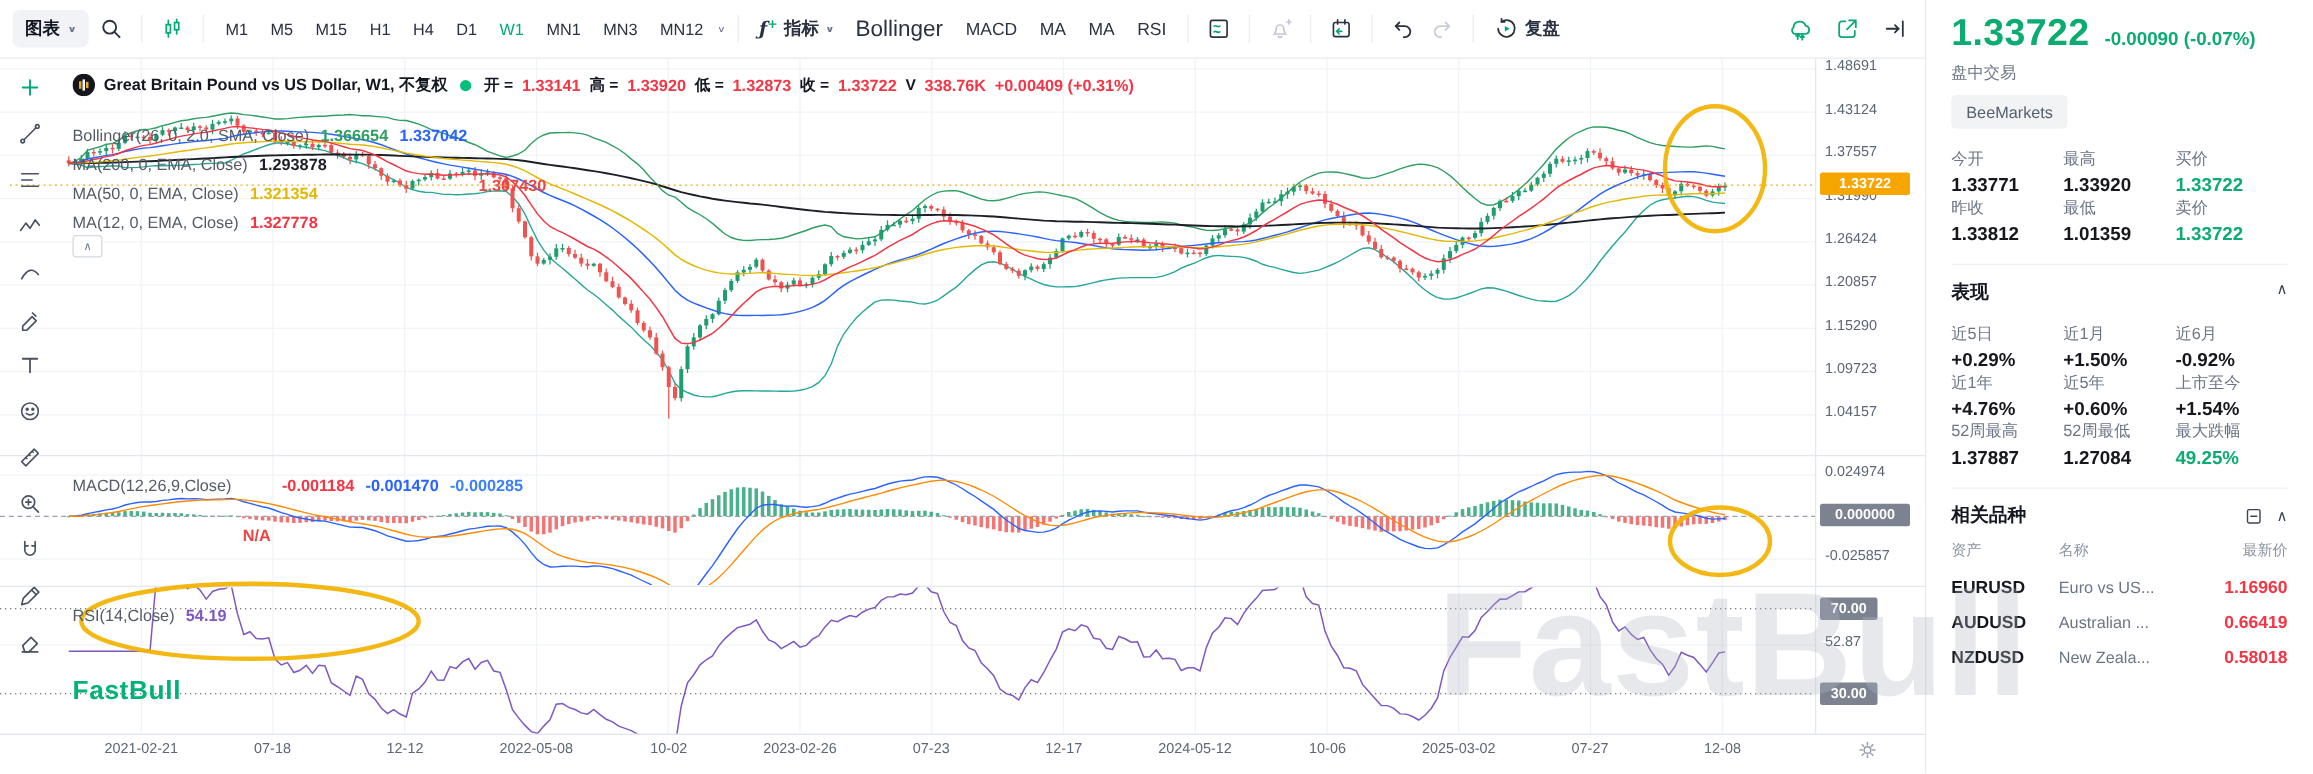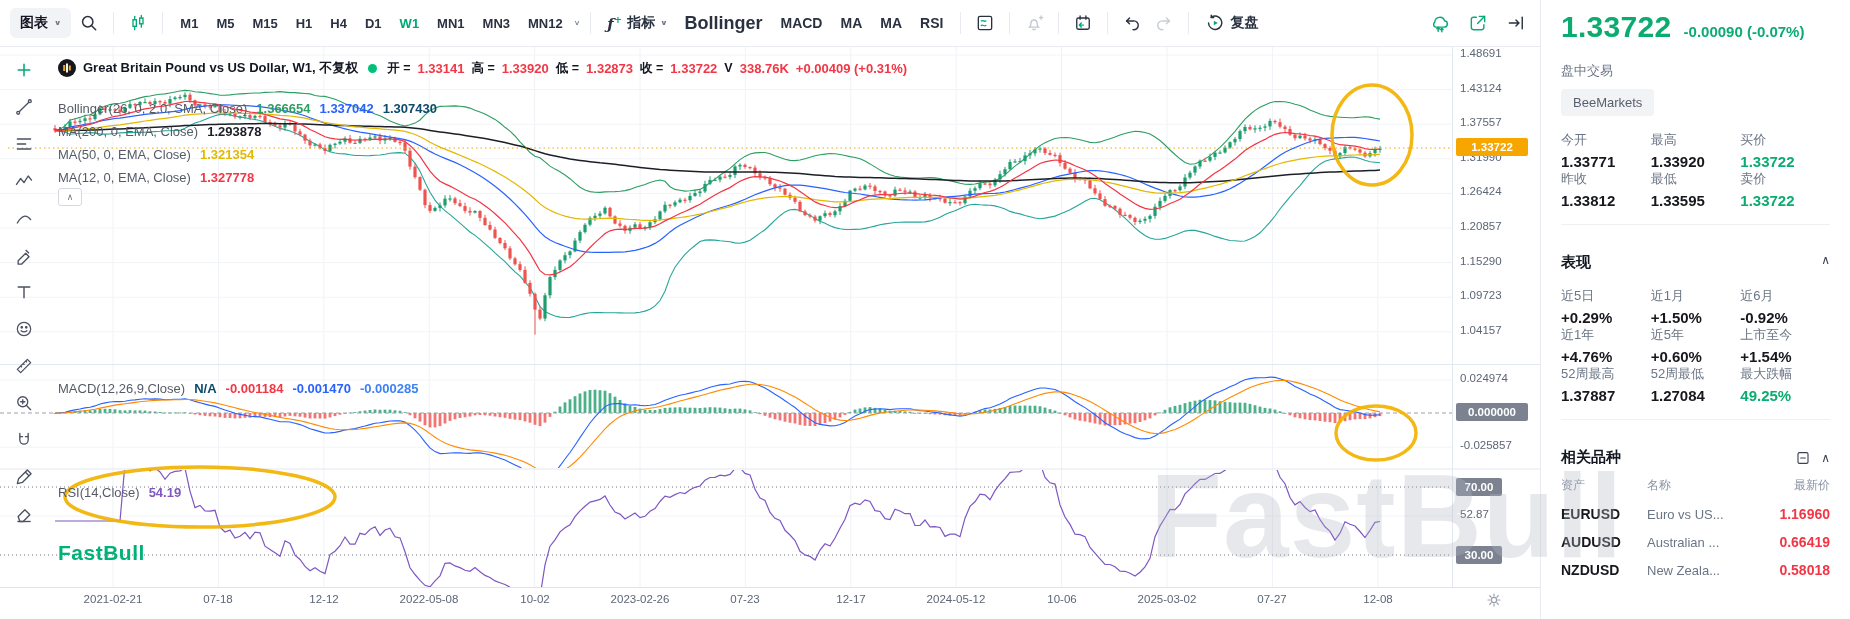--- a/index.html
+++ b/index.html
@@ -5,21 +5,21 @@
   html,body{margin:0;padding:0;background:#fff;}
   #app{position:relative;width:1850px;height:619px;overflow:hidden;background:#fff;
        font-family:"Liberation Sans","DejaVu Sans",sans-serif;color:#131722;}
   
   #topbar{position:absolute;left:0;top:0;width:1540px;height:47px;display:flex;align-items:center;
           gap:4px;padding:0 10px;box-sizing:border-box;border-bottom:1px solid #e8ebf0;background:#fff;z-index:6;}
   .tb-pill{display:flex;align-items:center;gap:6px;background:#f1f3f6;border-radius:6px;padding:6px 10px;
            font-size:14px;font-weight:600;cursor:pointer;}
   .icon-btn{display:flex;align-items:center;justify-content:center;width:28px;height:28px;cursor:pointer;}
   .sep{width:1px;height:22px;background:#e8ebf0;margin:0 6px;flex:0 0 auto;}
-  .tf{font-size:13px;font-weight:700;color:#2a3140;padding:5px 7px;cursor:pointer;}
+  .tf{font-size:13px;font-weight:400;color:#2a3140;padding:5px 7px;cursor:pointer;}
   .tf.active{color:#00a878;}
   .caret{font-size:9px;color:#6b7585;transform:scaleY(.75);display:inline-block;}
   .tb-txt{font-size:14px;font-weight:600;color:#2a3140;padding:5px 6px;cursor:pointer;display:flex;align-items:center;gap:5px;}
   .fx{font-style:italic;font-family:"DejaVu Serif",serif;font-size:15px;}
   .fx sup{color:#00a878;font-size:10px;font-style:normal;}
   .tb-right{margin-left:auto;display:flex;align-items:center;gap:10px;}
   
   #left-tools{position:absolute;left:0;top:47px;width:47px;height:572px;display:flex;flex-direction:column;
               align-items:center;padding-top:10px;gap:11px;box-sizing:border-box;z-index:3;}
   .lt{width:26px;height:26px;display:flex;align-items:center;justify-content:center;cursor:pointer;}
@@ -28,21 +28,21 @@
   #chart-svg{position:absolute;left:0;top:0;}
   .ohlc-row{position:absolute;left:58px;top:12px;display:flex;align-items:center;gap:7px;font-size:13px;
             font-weight:600;white-space:nowrap;z-index:2;}
   .inst-logo{width:18px;height:18px;flex:0 0 auto;}
   .live-dot{width:9px;height:9px;border-radius:50%;background:#00c07b;margin:0 3px;}
   .ol{color:#131722;font-weight:600;font-size:12.5px;}
   .ol.eq::after{content:" = ";color:#131722;}
   .c-red{color:#f23645;}
   .ind-row{position:absolute;left:58px;display:flex;gap:9px;font-size:13px;color:#555b66;white-space:nowrap;z-index:2;}
   .iv{font-weight:600;}
-  .c-greenl{color:#2e9e62;} .c-blue{color:#2962ff;} .c-teal{color:#0c4a6e;} .c-black{color:#1c1f26;}
+  .c-greenl{color:#2e9e62;} .c-blue{color:#2962ff;} .c-teal{color:#ef4444;margin-top:40px;} .c-black{color:#1c1f26;}
   .c-yellow{color:#e3b800;} .c-orange{color:#3b82f6;} .c-purple{color:#7e57c2;}
   .caret-box{position:absolute;left:58px;top:141px;width:22px;height:16px;border:1px solid #d4d9e0;border-radius:3px;
              background:#fff;color:#6b7585;font-size:9px;display:flex;align-items:center;justify-content:center;z-index:2;cursor:pointer;}
   .ax{position:absolute;font-size:11.5px;color:#5d6676;z-index:2;}
   .badge{position:absolute;left:1456px;color:#fff;font-size:11.5px;font-weight:700;text-align:center;
          border-radius:2px;padding:3px 0;z-index:3;}
   .b-orange{background:#f7a600;width:72px;}
   .b-grey{background:#7c8290;width:72px;}
   .b-grey.sm{width:46px;}
   .date-lab{position:absolute;top:546px;transform:translateX(-50%);font-size:11.5px;color:#5d6676;z-index:2;white-space:nowrap;}
@@ -53,29 +53,29 @@
              color:rgba(178,185,196,0.32);letter-spacing:1px;z-index:5;pointer-events:none;white-space:nowrap;}
   
   #sidebar{position:absolute;left:1540px;top:0;width:310px;height:619px;border-left:1px solid #e8ebf0;
            box-sizing:border-box;background:#fff;z-index:4;padding:0 20px;overflow:hidden;}
   .sb-head{display:flex;align-items:center;gap:10px;margin-top:11px;}
   .sb-sym{font-size:17px;font-weight:700;}
   .star{margin-left:auto;font-size:17px;color:#b9bfca;cursor:pointer;}
   .sb-price-row{display:flex;align-items:baseline;gap:12px;margin-top:10px;}
   .sb-price{font-size:30px;font-weight:700;color:#0bab71;letter-spacing:.3px;}
   .sb-change{font-size:15px;font-weight:700;color:#0bab71;}
-  .sb-session{margin-top:18px;font-size:13px;color:#6b7585;}
+  .sb-session{margin-top:5px;font-size:13px;color:#6b7585;}
   .sb-chip{display:inline-block;margin-top:9px;background:#f2f3f5;border-radius:4px;padding:6px 12px;
            font-size:13px;color:#586070;cursor:pointer;}
   .sb-grid{display:grid;grid-template-columns:1fr 1fr 1fr;margin-top:15px;}
   .cell .lbl{font-size:13px;color:#6b7585;}
   .cell .val{font-size:15px;color:#16181d;margin-top:4px;font-weight:600;}
   .cell .val.green{color:#0bab71;}
   .sb-div{height:1px;background:#eef0f4;margin-top:15px;}
-  .sb-sec-head{display:flex;margin-top:28px;cursor:pointer;}
+  .sb-sec-head{display:flex;margin-top:12px;cursor:pointer;}
   .sec-title{font-size:15px;font-weight:700;}
   .chev{margin-left:auto;color:#3c4452;font-size:12px;}
   .sec-icons{margin-left:auto;display:flex;align-items:center;gap:10px;}
   .rel-table{display:grid;grid-template-columns:86px 112px 1fr;row-gap:12px;margin-top:10px;align-items:center;}
   .rel-h{font-size:12px;color:#8a93a3;}
   .rel-sym{font-size:14px;font-weight:600;color:#16181d;}
   .rel-name{font-size:13px;color:#6b7585;white-space:nowrap;overflow:hidden;text-overflow:ellipsis;}
   .rel-price{font-size:14px;font-weight:600;color:#f23645;text-align:right;}
   .ta-r{text-align:right;}
   svg.ic{display:block;}
@@ -1261,21 +1261,21 @@
       <div class="cell">
           <div class="lbl">买价</div>
           <div class="val green">1.33722</div>
         </div>
       <div class="cell">
           <div class="lbl">昨收</div>
           <div class="val">1.33812</div>
         </div>
       <div class="cell">
           <div class="lbl">最低</div>
-          <div class="val">1.33595</div>
+          <div class="val">1.01359</div>
         </div>
       <div class="cell">
           <div class="lbl">卖价</div>
           <div class="val green">1.33722</div>
         </div>
     </div>
 
     <div class="sb-div"></div>
     <div class="sb-sec-head">
       <span class="sec-title">表现</span>

